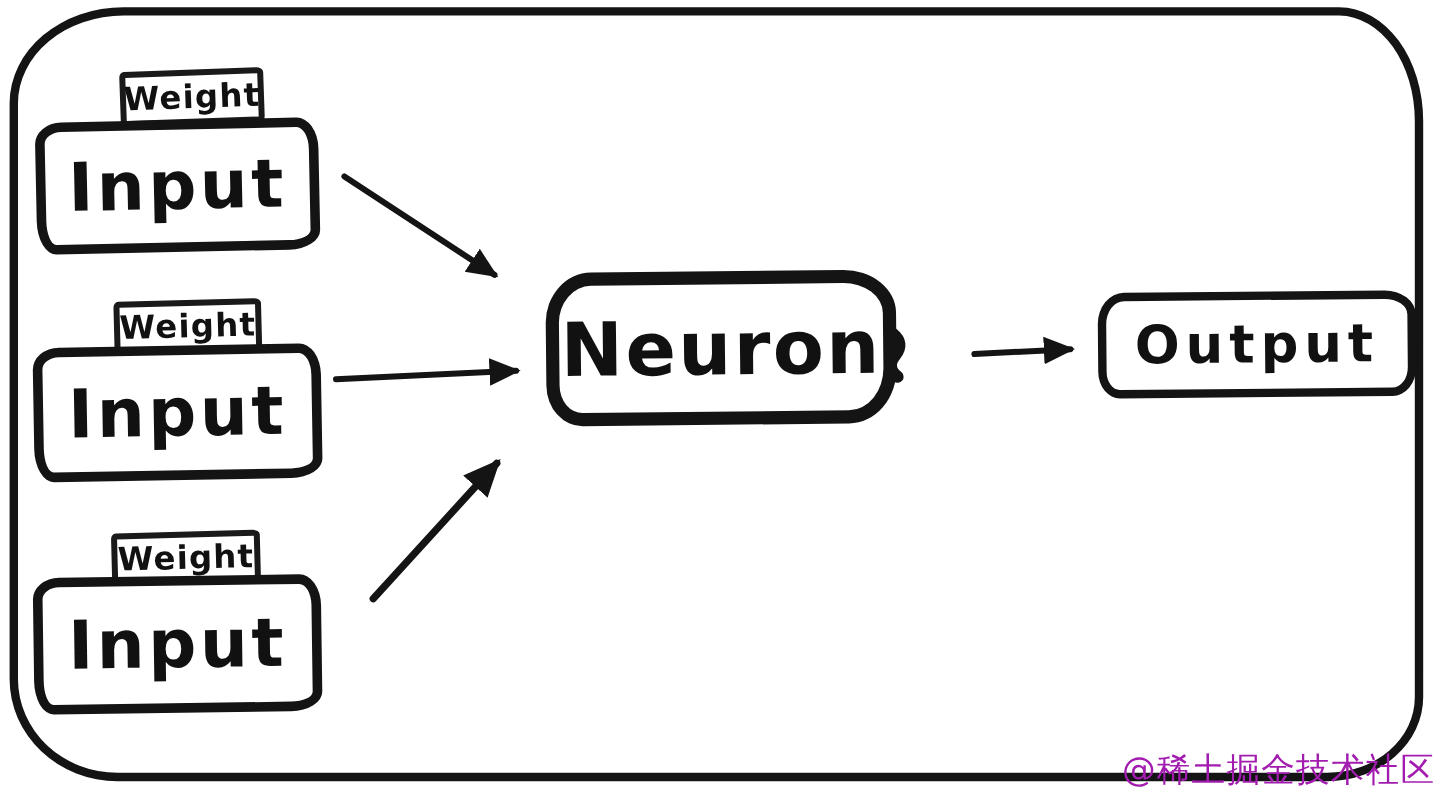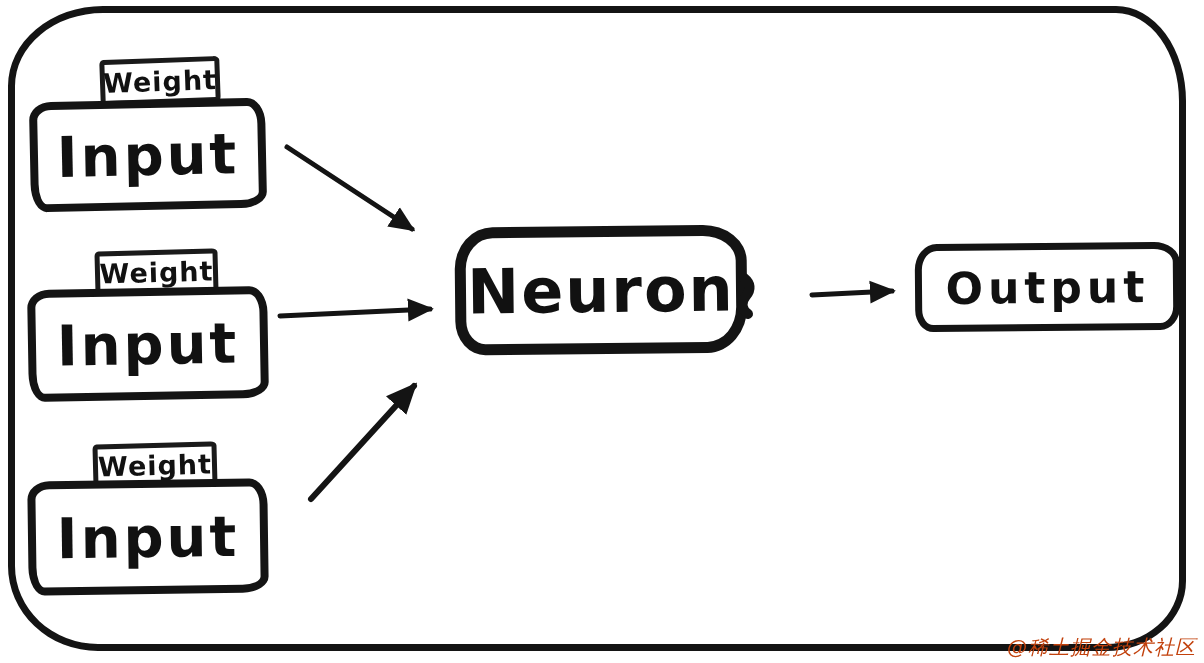--- a/index.html
+++ b/index.html
@@ -104,26 +104,25 @@
     left: 0; top: 0;
     width: 1204px;
     height: 663px;
     z-index: 3;
     pointer-events: none;
   }
   .watermark {
     position: absolute;
     right: 8px;
     bottom: 2px;
-    font-size: 20px;
-    color: #c2410c;
+    font-size: 28px;
+    color: #a21caf;
     letter-spacing: 1px;
     z-index: 4;
     font-weight: 400;
-    font-style: italic;
   }
   
   #g-in1 .weight-tab { left: 100px; top: 58px;  width: 120px; height: 46px; transform: rotate(-2deg); }
   #g-in1 .input-box  { left: 30px;  top: 100px; width: 236px; height: 110px; transform: rotate(-1.2deg); }
   #g-in2 .weight-tab { left: 95px;  top: 250px; width: 123px; height: 45px; transform: rotate(-1.5deg); }
   #g-in2 .input-box  { left: 28px;  top: 288px; width: 240px; height: 112px; transform: rotate(-1deg); }
   #g-in3 .weight-tab { left: 93px;  top: 443px; width: 124px; height: 45px; transform: rotate(-1.5deg); }
   #g-in3 .input-box  { left: 28px;  top: 480px; width: 240px; height: 114px; transform: rotate(-0.8deg); }
 </style>
 </head>

